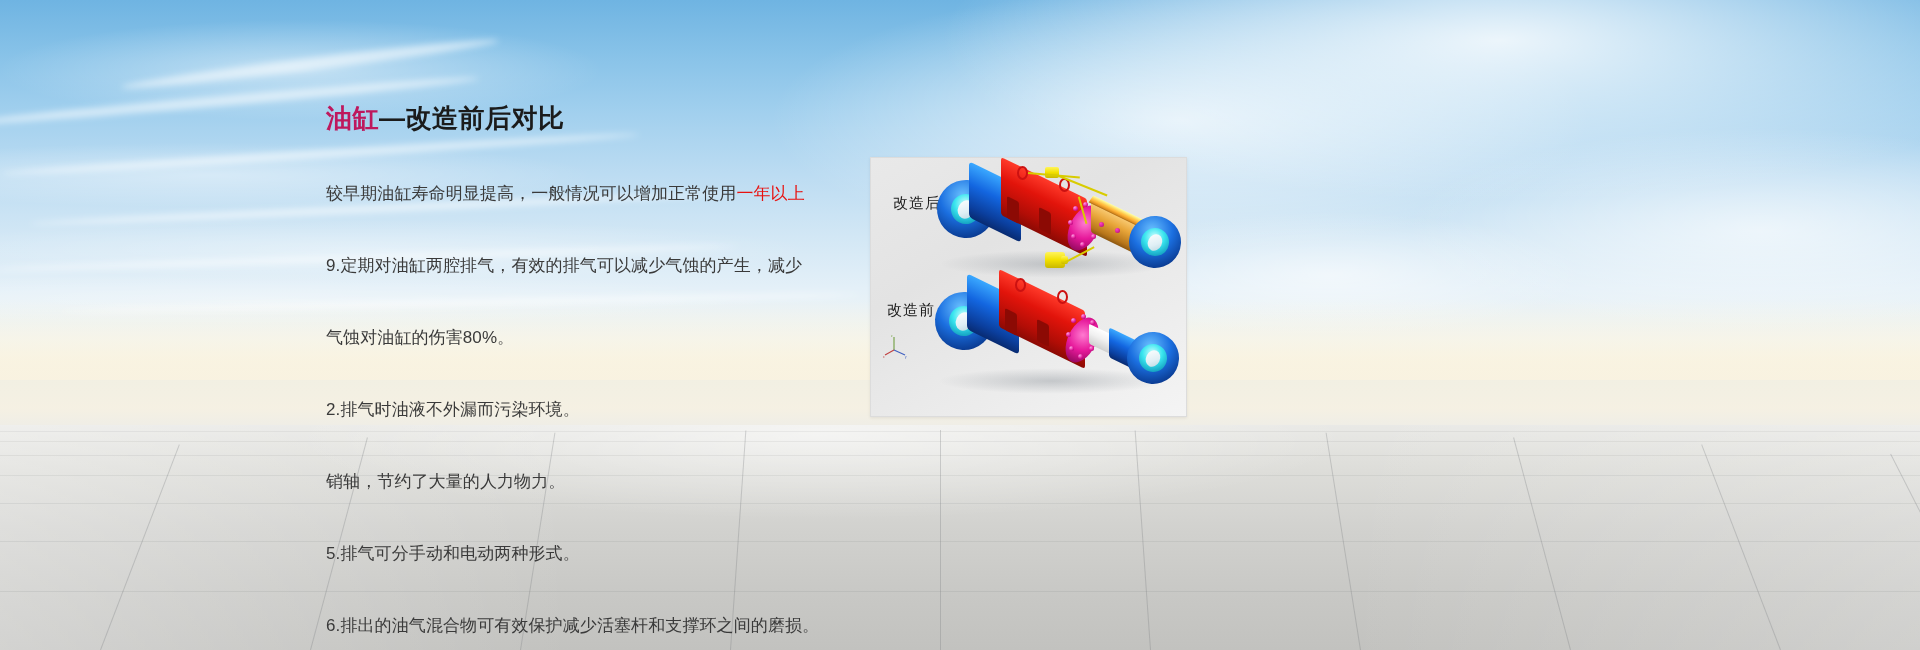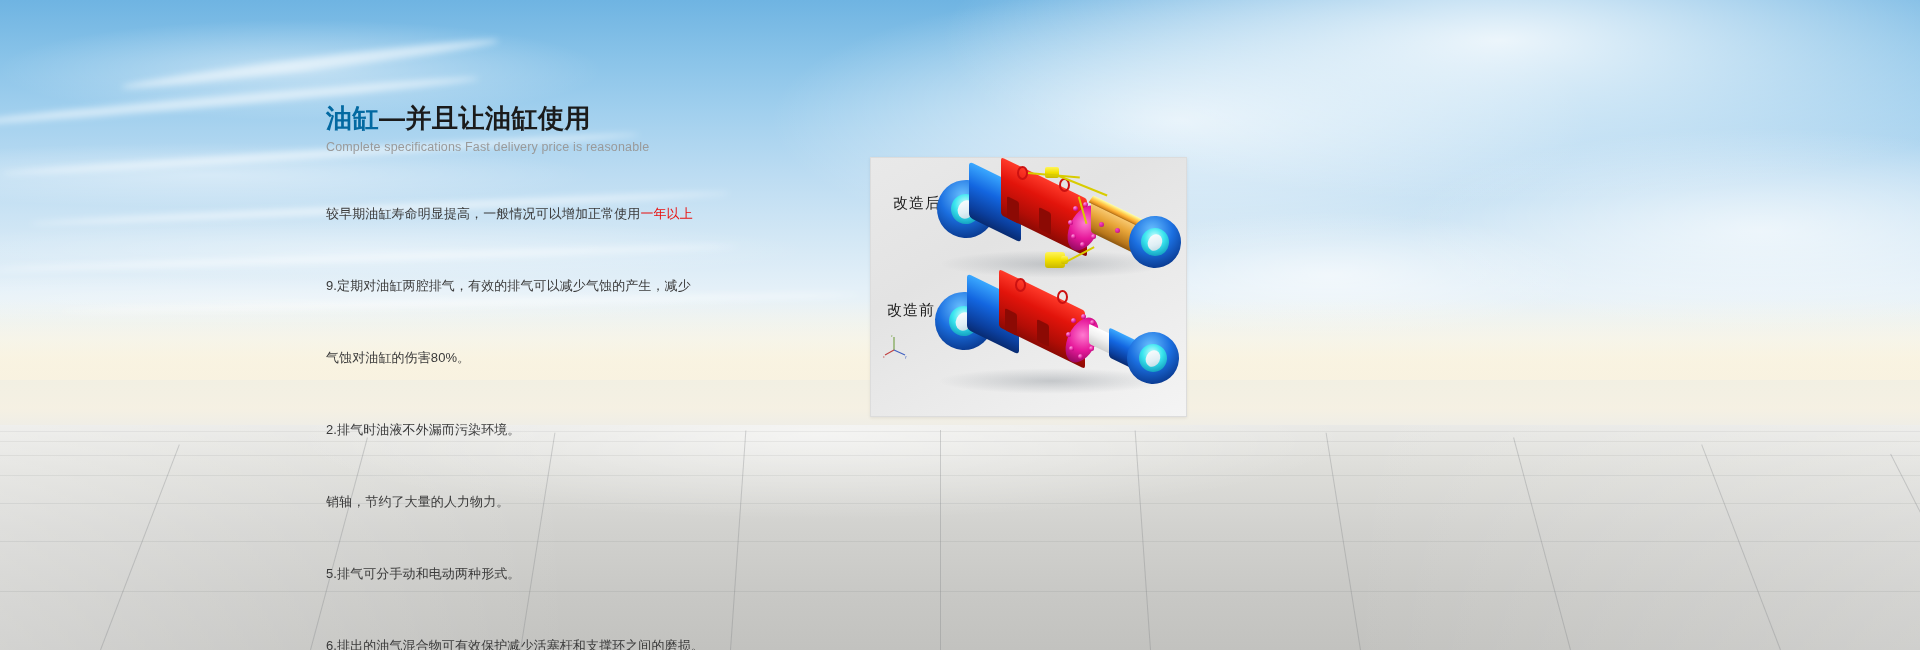--- a/index.html
+++ b/index.html
@@ -58,30 +58,30 @@
       linear-gradient(90deg, rgba(255,255,255,.28) 0%, rgba(255,255,255,0) 30%, rgba(255,255,255,0) 70%, rgba(255,255,255,.22) 100%);
   }
 
   
   .content { position:absolute; left:326px; top:104px; width:430px; z-index:5; }
 
   .title {
     font-size:26px; font-weight:bold; color:#1b1b1b; letter-spacing:.5px;
     line-height:1.15; white-space:nowrap;
   }
-  .title .accent { color:#0369a1; }
+  .title .accent { color:#be185d; }
 
   .subtitle {
     margin-top:6px; font-size:12.5px; color:#9a9a9a; letter-spacing:.15px;
     white-space:nowrap;
   }
 
   .body { margin-top:22px; }
   .body p {
-    font-size:13px; color:#3a3a3a; line-height:25px; white-space:nowrap;
+    font-size:17px; color:#3a3a3a; line-height:25px; white-space:nowrap;
     letter-spacing:.1px;
     margin-top:47px;
   }
   .body p .red { color:#e8110f; }
 
   
   .panel {
     position:absolute; left:870px; top:157px; width:317px; height:260px; z-index:6;
     background:linear-gradient(150deg,#e9e9e9 0%, #e3e3e3 35%, #ececec 70%, #f4f4f4 100%);
     border:1px solid #dcdcdc;
@@ -189,24 +189,23 @@
     <div class="vline" style="left:1360px; height:220px; transform:rotate(-9deg);"></div>
     <div class="vline" style="left:1570px; height:220px; transform:rotate(-15deg);"></div>
     <div class="vline" style="left:1780px; height:220px; transform:rotate(-21deg);"></div>
     <div class="vline" style="left:1990px; height:220px; transform:rotate(-27deg);"></div>
 
   </div>
 
   <div class="content">
 
     <h1 class="title">
-      <span class="accent">油缸</span><span>—并且让油缸使用</span>
+      <span class="accent">油缸</span><span>—改造前后对比</span>
     </h1>
 
-    <div class="subtitle">Complete specifications Fast delivery price is reasonable</div>
 
     <div class="body">
       <p>
         <span>较早期油缸寿命明显提高，一般情况可以增加正常使用</span><span class="red">一年以上</span>
       </p>
       <p>9.定期对油缸两腔排气，有效的排气可以减少气蚀的产生，减少</p>
       <p>气蚀对油缸的伤害80%。</p>
       <p>2.排气时油液不外漏而污染环境。</p>
       <p>销轴，节约了大量的人力物力。</p>
       <p>5.排气可分手动和电动两种形式。</p>

